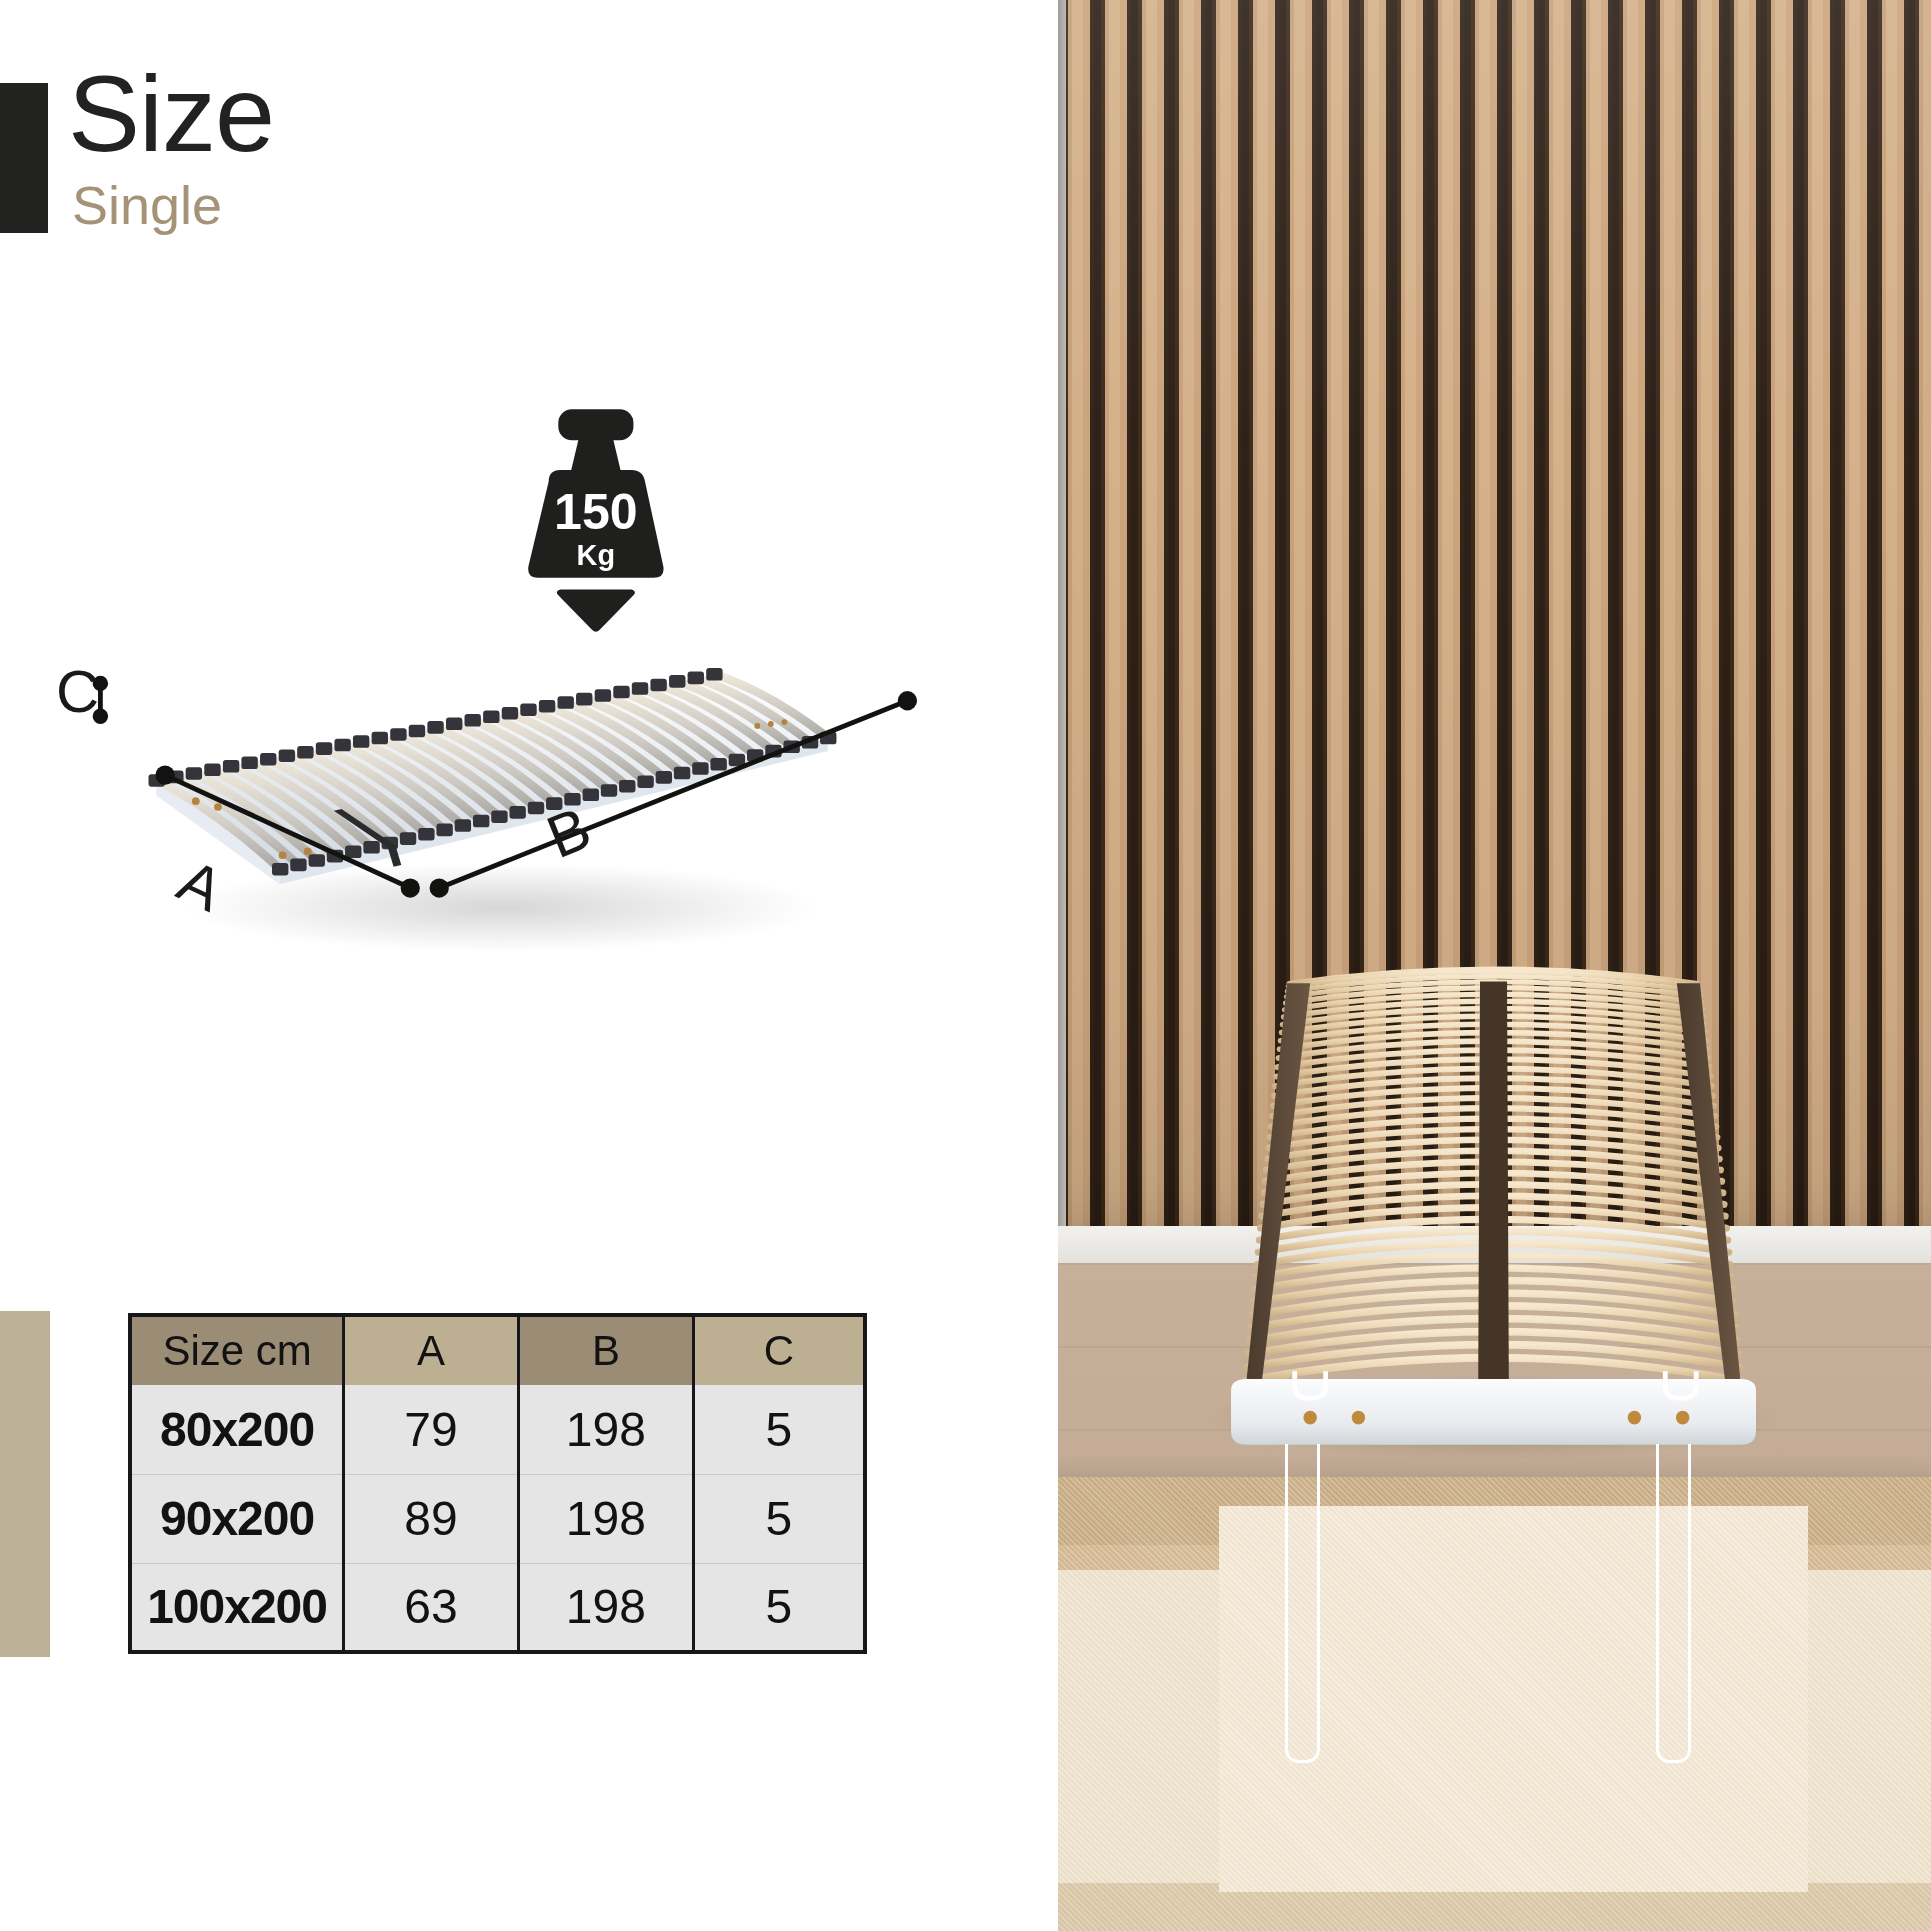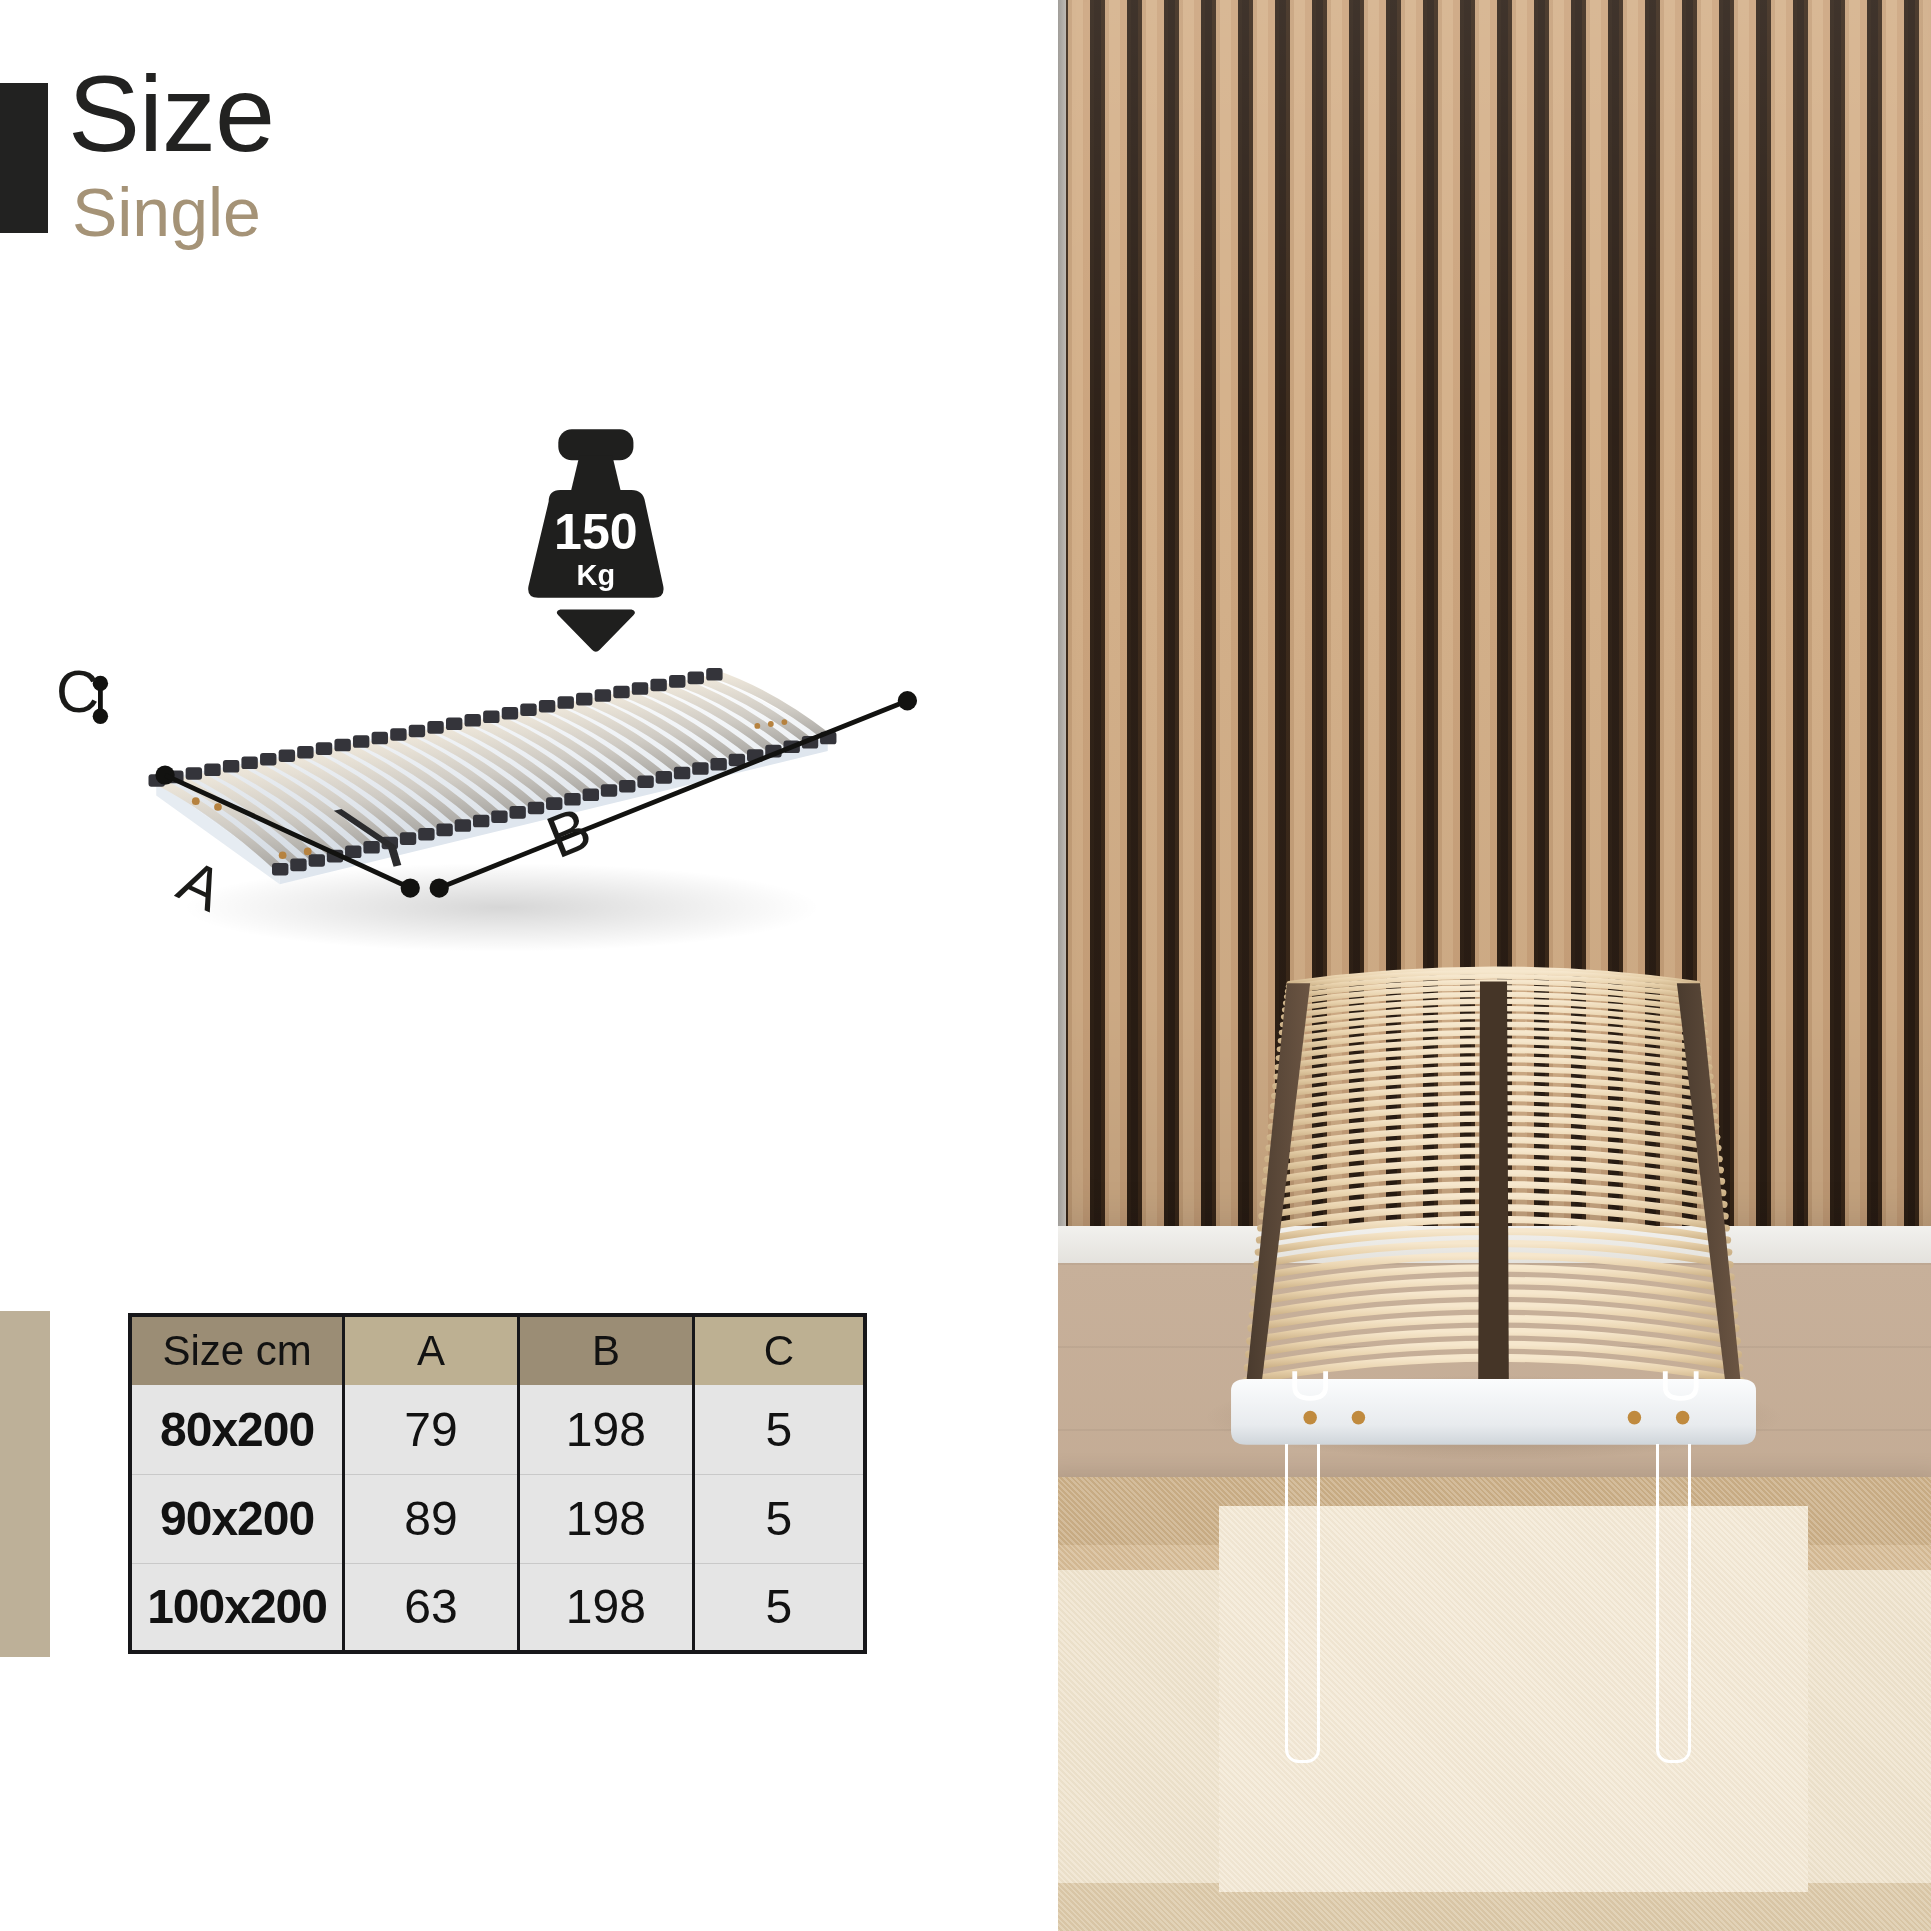--- a/index.html
+++ b/index.html
@@ -13,25 +13,25 @@
   #left-panel { position:absolute; left:0; top:0; width:1057px; height:1931px;
     background:#ffffff; overflow:hidden; }
 
   
   #title-block { position:absolute; left:0; top:83px; width:48px; height:150px;
     background:#222221; }
 
   #title-group { position:absolute; left:68px; top:60px; }
   #product-title { font-size:108px; line-height:1.0; font-weight:400;
     color:#222221; letter-spacing:-1px; }
-  #product-subtitle { font-size:68px; line-height:1.0; font-weight:400;
+  #product-subtitle { font-size:54px; line-height:1.0; font-weight:400;
     color:#a59377; letter-spacing:0px; margin-top:9.7px; margin-left:3.9px; }
 
   
-  #weight-badge { position:absolute; left:514px; top:426px; width:183px; height:232px; }
+  #weight-badge { position:absolute; left:514px; top:406px; width:183px; height:232px; }
   #weight-badge svg { display:block; }
   .wb-num { font-family:"Liberation Sans", sans-serif; font-weight:bold;
     fill:#ffffff; font-size:52px; }
   .wb-unit { font-family:"Liberation Sans", sans-serif; font-weight:bold;
     fill:#ffffff; font-size:30px; }
 
   
   #product-render { position:absolute; left:135px; top:666px; width:714px; height:309px; }
 
   

